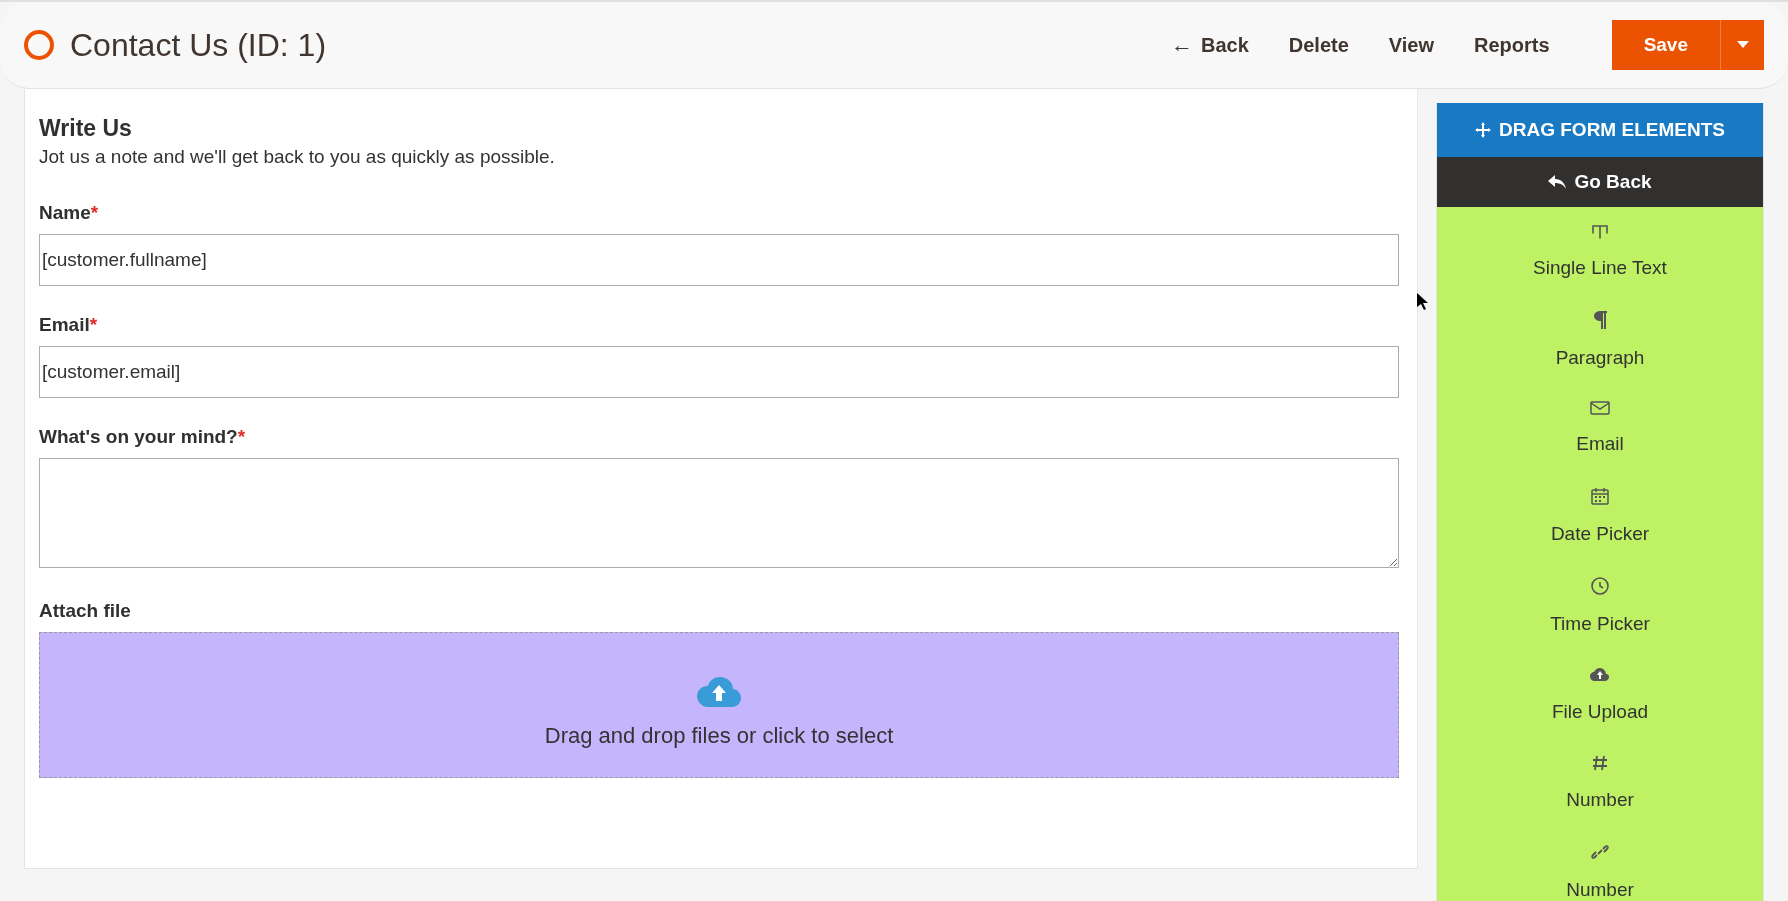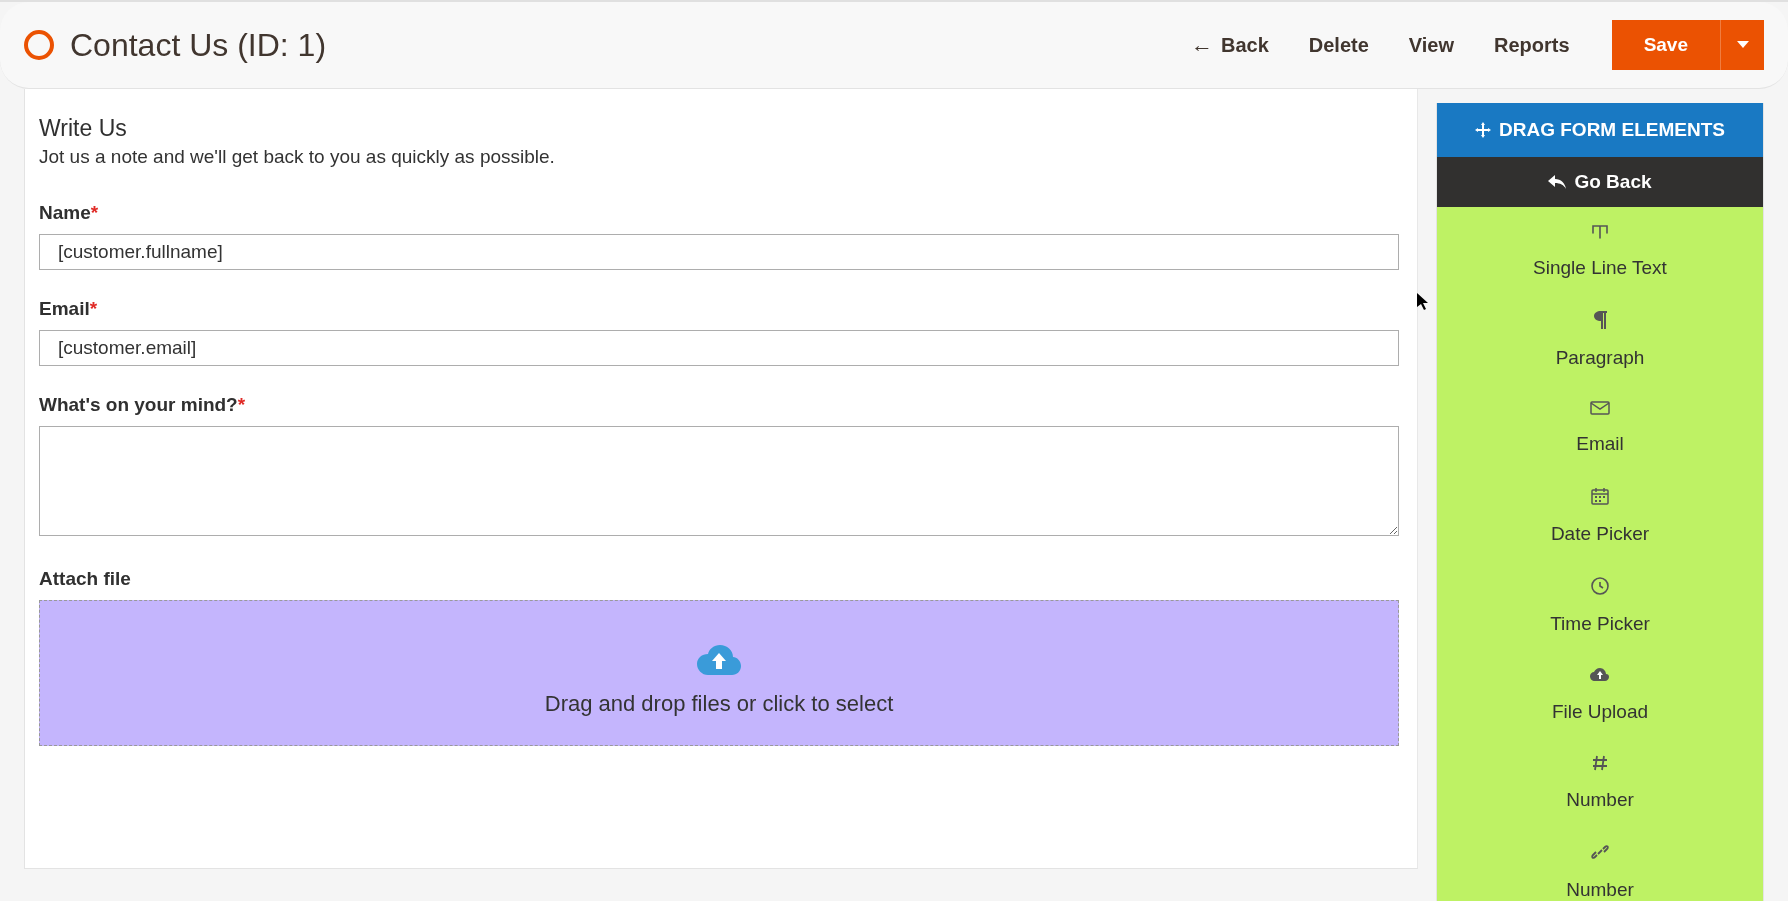--- a/index.html
+++ b/index.html
@@ -47,21 +47,21 @@
     display: flex;
     align-items: center;
     gap: 8px;
   }
   .arrow-left {
     font-size: 22px;
     font-weight: 700;
   }
   .save-group {
     display: flex;
-    margin-left: 2px;
+    margin-left: 22px;
   }
   .save-btn {
     background: #eb5202;
     color: #fff;
     font-size: 19px;
     font-weight: 600;
     border: none;
     padding: 14px 32px;
     cursor: pointer;
   }
@@ -87,43 +87,43 @@
     background: #fff;
     border: 1px solid #e3e3e3;
     border-top: none;
     border-right: 1px solid #e8e8e8;
     padding: 26px 18px 20px 14px;
     min-height: 780px;
     position: relative;
   }
   .form-title {
     font-size: 23px;
-    font-weight: 400;
+    font-weight: 700;
     color: #303030;
     margin-bottom: 4px;
   }
   .form-subtitle {
     font-size: 19px;
     color: #333;
     margin-bottom: 34px;
   }
   .form-field { margin-bottom: 28px; }
   .form-label {
     font-size: 19px;
     font-weight: 700;
     color: #303030;
     display: block;
     margin-bottom: 10px;
   }
   .required { color: #e02b27; }
   .form-input {
     width: 100%;
-    height: 36px;
+    height: 52px;
     border: 1px solid #adadad;
-    padding: 0 18px;
+    padding: 0 2px;
     font-size: 19px;
     color: #333;
     outline: none;
     font-family: inherit;
   }
   .form-textarea {
     width: 100%;
     height: 110px;
     border: 1px solid #adadad;
     padding: 10px 14px;

